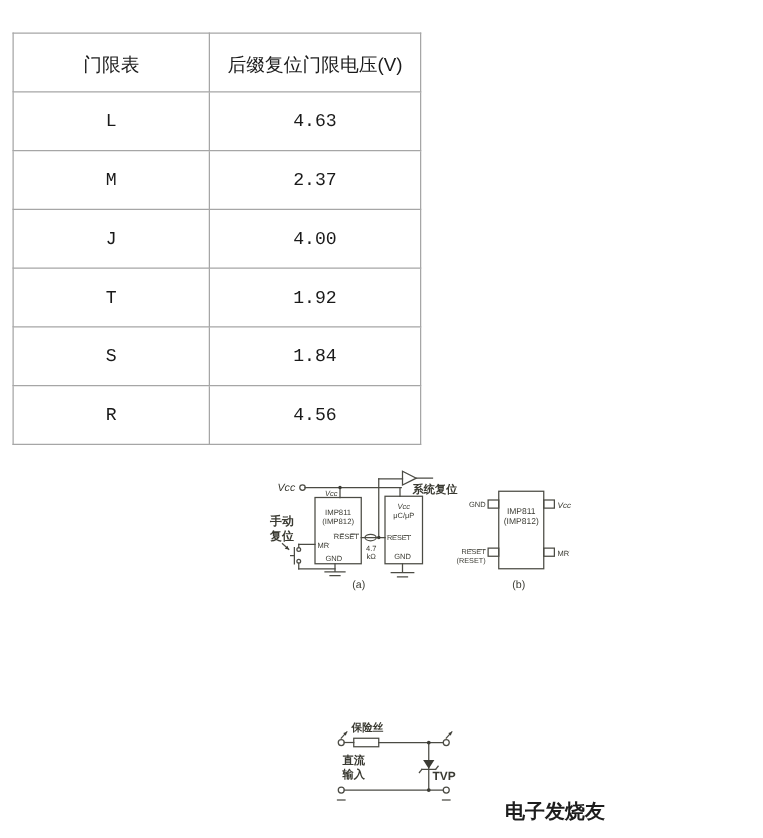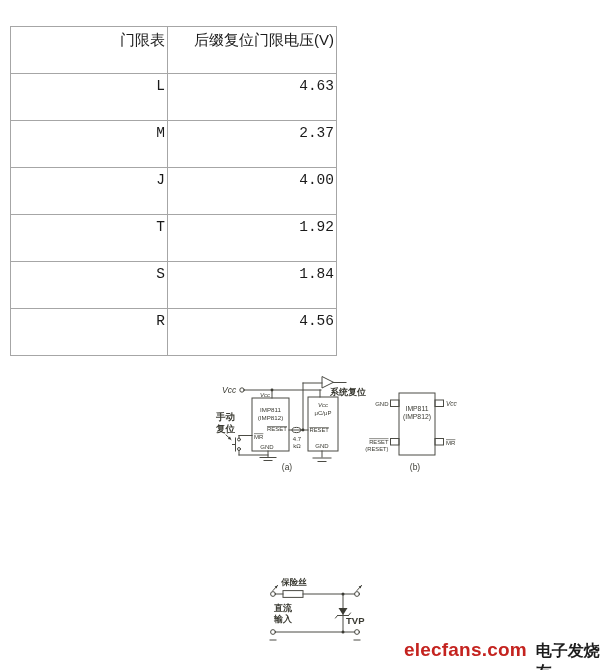--- a/index.html
+++ b/index.html
@@ -7,22 +7,22 @@
     position:relative; width:610px; height:670px; background:#ffffff;
     font-family:"Liberation Sans", sans-serif; overflow:hidden;
   }
 
   
   table.vt {
     position:absolute; left:10px; top:26px; width:326px;
     border-collapse:collapse; table-layout:fixed;
   }
   table.vt th, table.vt td {
-    border:1px solid #a6a6a6; vertical-align:top; text-align:right;
-    font-weight:normal; padding:4px 2px 0 2px; height:47px;
+    border:1px solid #a6a6a6; vertical-align:top; text-align:center;
+    font-weight:normal; padding:16px 2px 0 2px; height:47px;
     box-sizing:border-box; color:#1a1a1a;
   }
   table.vt th { font-size:15px; font-family:"Liberation Sans", sans-serif; }
   table.vt td { font-size:14.5px; font-family:"Liberation Mono","DejaVu Sans Mono", monospace; }
   col.c1 { width:157px; } col.c2 { width:169px; }
 
   
   .fig8 { position:absolute; left:200px; top:369px; }
   .fig8 svg, .fig9 svg { display:block; }
   .sch { stroke:#4b4b44; stroke-width:1; fill:none; stroke-linecap:square; }
@@ -225,17 +225,16 @@
 
         <g>
           <line class="sch" x1="10" y1="68" x2="16" y2="68" stroke-width="1.2"></line>
           <line class="sch" x1="94" y1="68" x2="100" y2="68" stroke-width="1.2"></line>
         </g>
       </g>
     </svg>
   </div>
 
   <div class="footer">
-    <span class="logo-en">elecfans.com</span>
     <span class="logo-cn">电子发烧友</span>
   </div>
 
 </div>
 
 </body></html>

